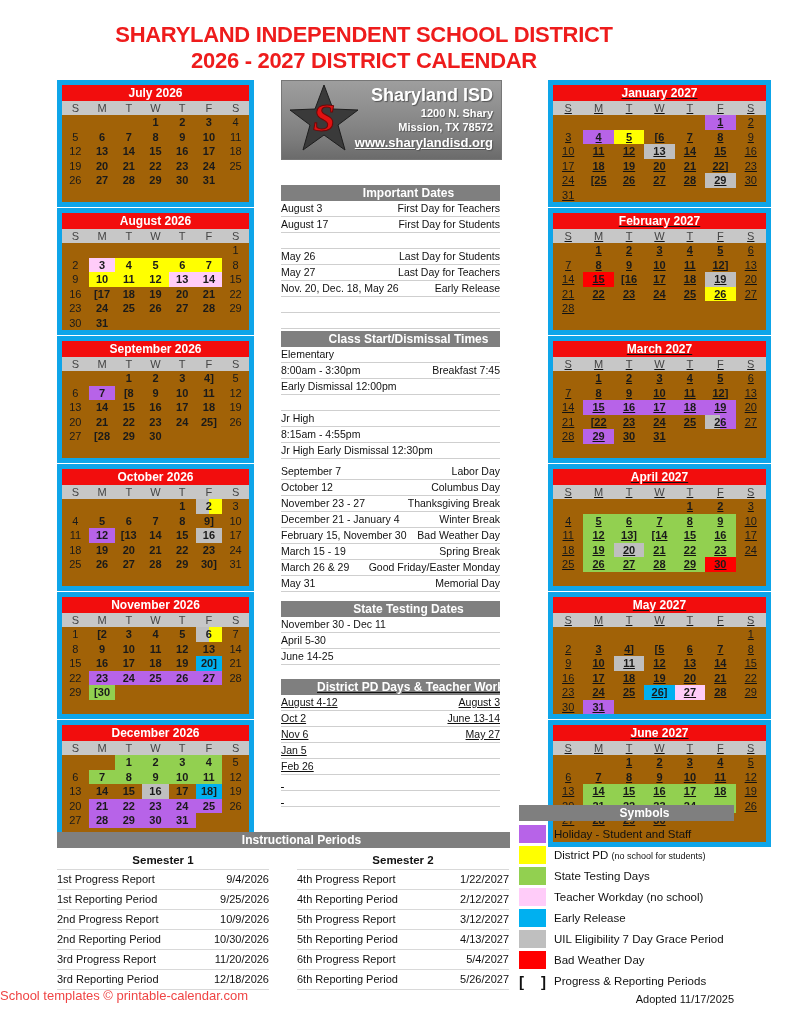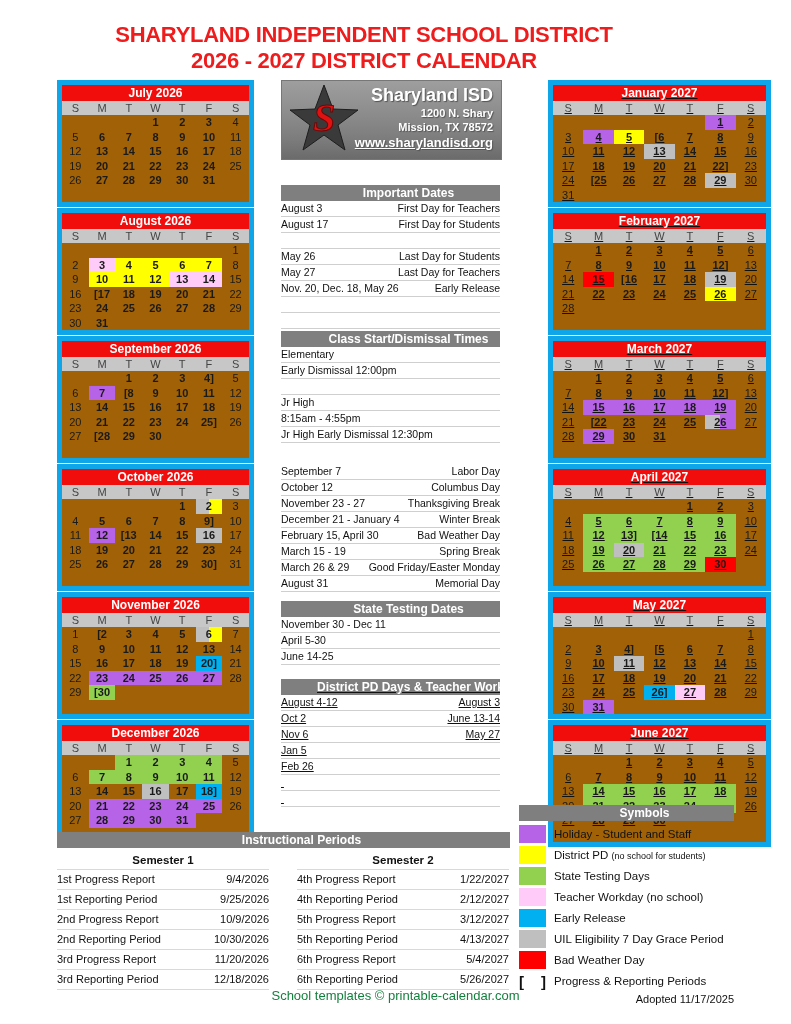--- a/index.html
+++ b/index.html
@@ -61,22 +61,22 @@
   
   .symbols{position:absolute;left:519px;top:805px;width:215px;}
   .sym-list{margin-top:3px;}
   .sym-row{display:flex;align-items:center;height:20px;margin-bottom:1px;font-size:11.5px;}
   .sym-swatch{width:27px;height:18px;margin-right:8px;flex:0 0 27px;}
   .sym-sub{font-size:9px;}
   .sym-bracket-row{display:flex;align-items:center;height:20px;font-size:11.5px;}
   .brackets{font-weight:bold;font-size:15px;width:27px;margin-right:8px;display:flex;justify-content:space-between;flex:0 0 27px;}
   .adopted{text-align:right;font-size:11px;margin-top:2px;}
 
-  .watermark{position:absolute;left:0;width:791px;top:988px;text-align:center;
-             font-size:13px;color:#15803d;}
+  .watermark{position:absolute;left:0;width:791px;top:988px;text-align:left;
+             font-size:13px;color:#ef4444;}
 </style>
 </head>
 <body>
 
 <div class="page">
 
   <div class="title">
     <div>SHARYLAND INDEPENDENT SCHOOL DISTRICT</div>
     <div>2026 - 2027 DISTRICT CALENDAR</div>
   </div>
@@ -530,20 +530,24 @@
           <span class="r"></span>
         </div>
       </div>
     <div class="kv" style="top: 251px;">
         <div class="sec-head">Class Start/Dismissal Times</div>
         <div class="kv-row">
           <span class="l">Elementary</span>
           <span class="r"></span>
         </div>
         <div class="kv-row">
+          <span class="l">8:00am - 3:30pm</span>
+          <span class="r">Breakfast 7:45</span>
+        </div>
+        <div class="kv-row">
           <span class="l">Early Dismissal 12:00pm</span>
           <span class="r"></span>
         </div>
         <div class="kv-row">
           <span class="l">&nbsp;</span>
           <span class="r"></span>
         </div>
         <div class="kv-row">
           <span class="l">Jr High</span>
           <span class="r"></span>
@@ -568,33 +572,33 @@
         </div>
         <div class="kv-row">
           <span class="l">November 23 - 27</span>
           <span class="r">Thanksgiving Break</span>
         </div>
         <div class="kv-row">
           <span class="l">December 21 - January 4</span>
           <span class="r">Winter Break</span>
         </div>
         <div class="kv-row">
-          <span class="l">February 15, April 30</span>
+          <span class="l">February 15, November 30</span>
           <span class="r">Bad Weather Day</span>
         </div>
         <div class="kv-row">
           <span class="l">March 15 - 19</span>
           <span class="r">Spring Break</span>
         </div>
         <div class="kv-row">
           <span class="l">March 26 &amp; 29</span>
           <span class="r">Good Friday/Easter Monday</span>
         </div>
         <div class="kv-row">
-          <span class="l">August 31</span>
+          <span class="l">May 31</span>
           <span class="r">Memorial Day</span>
         </div>
       </div>
     <div class="kv" style="top: 521px;">
         <div class="sec-head">State Testing Dates</div>
         <div class="kv-row">
           <span class="l">November 30 - Dec 11</span>
           <span class="r"></span>
         </div>
         <div class="kv-row">

